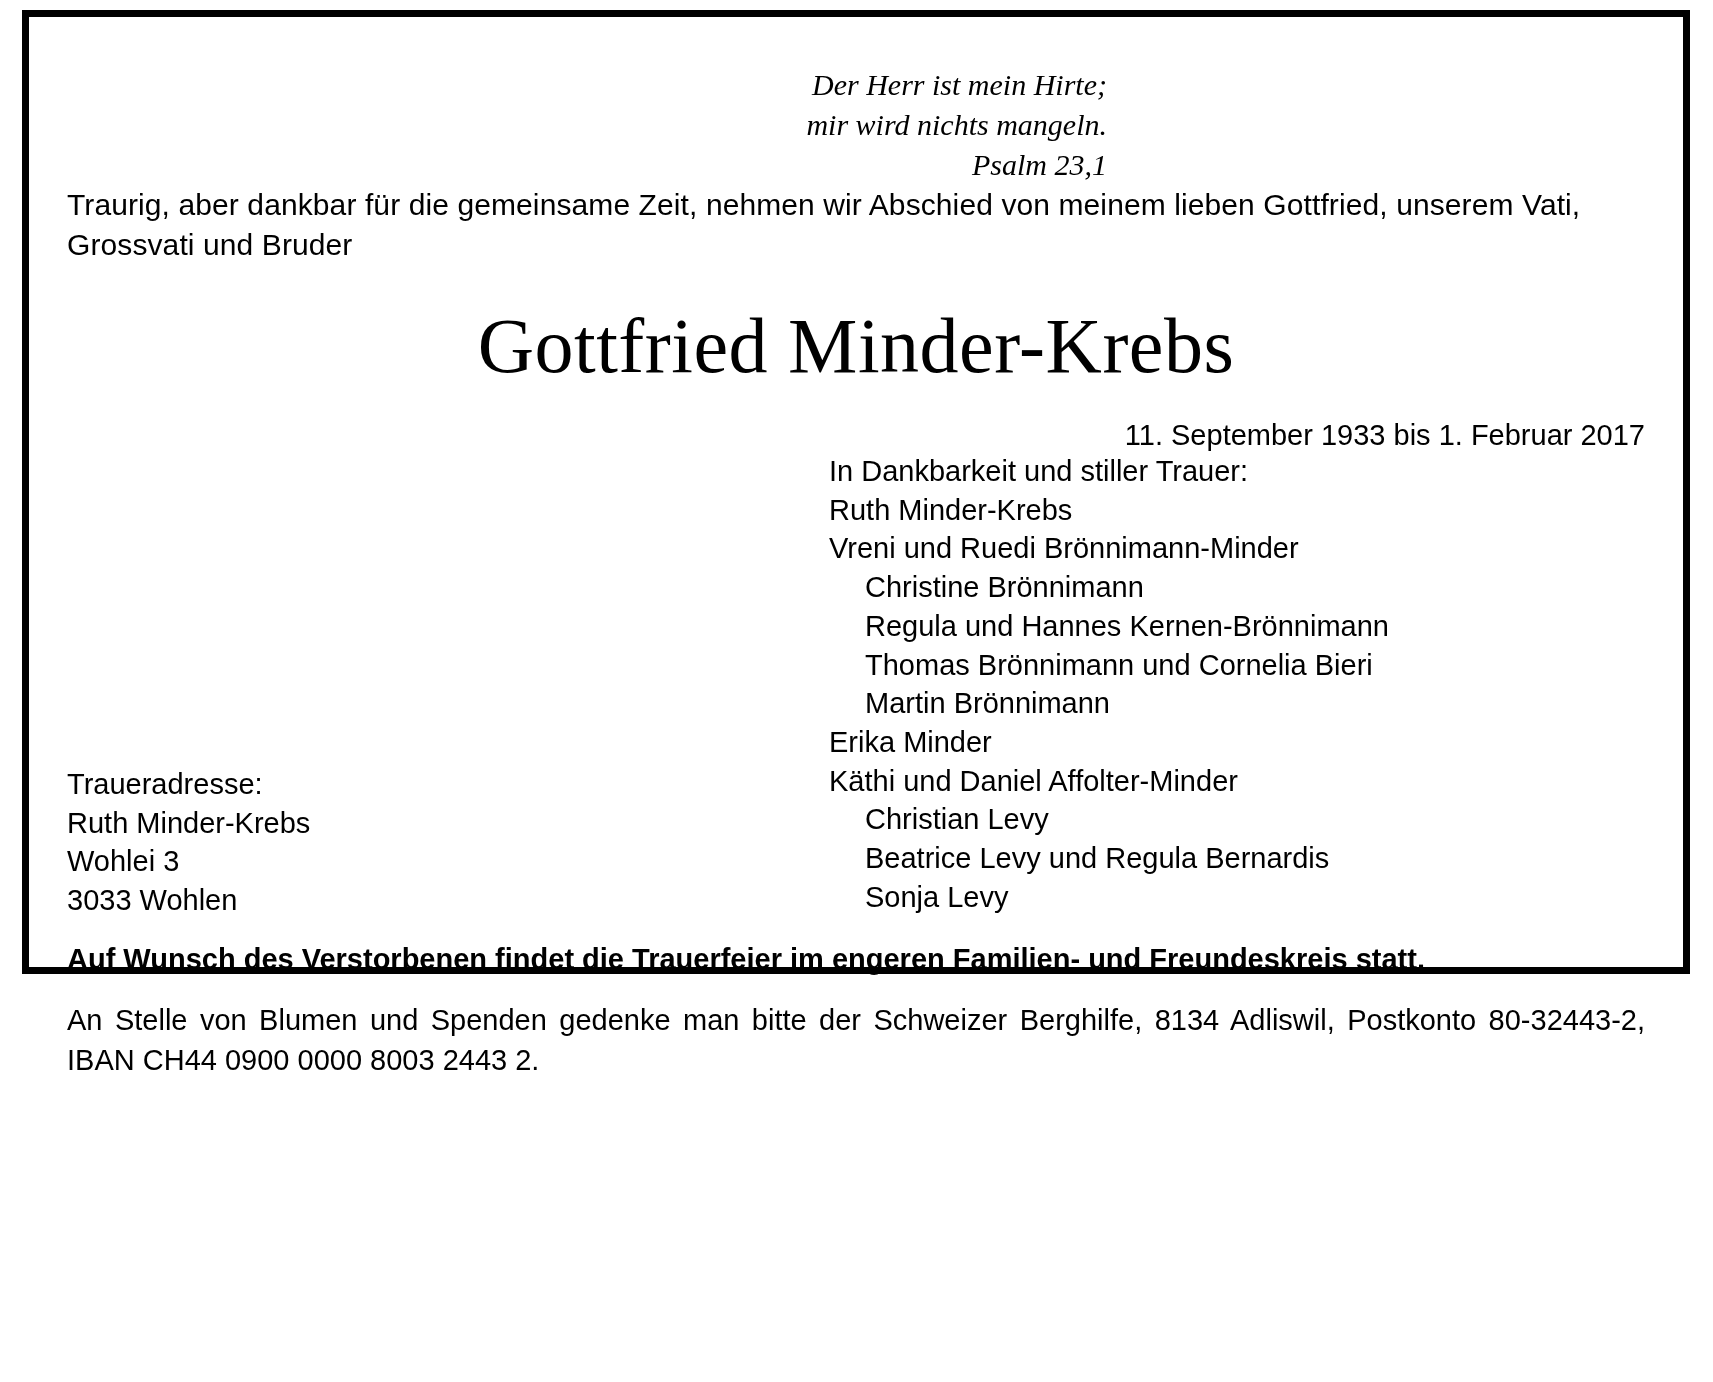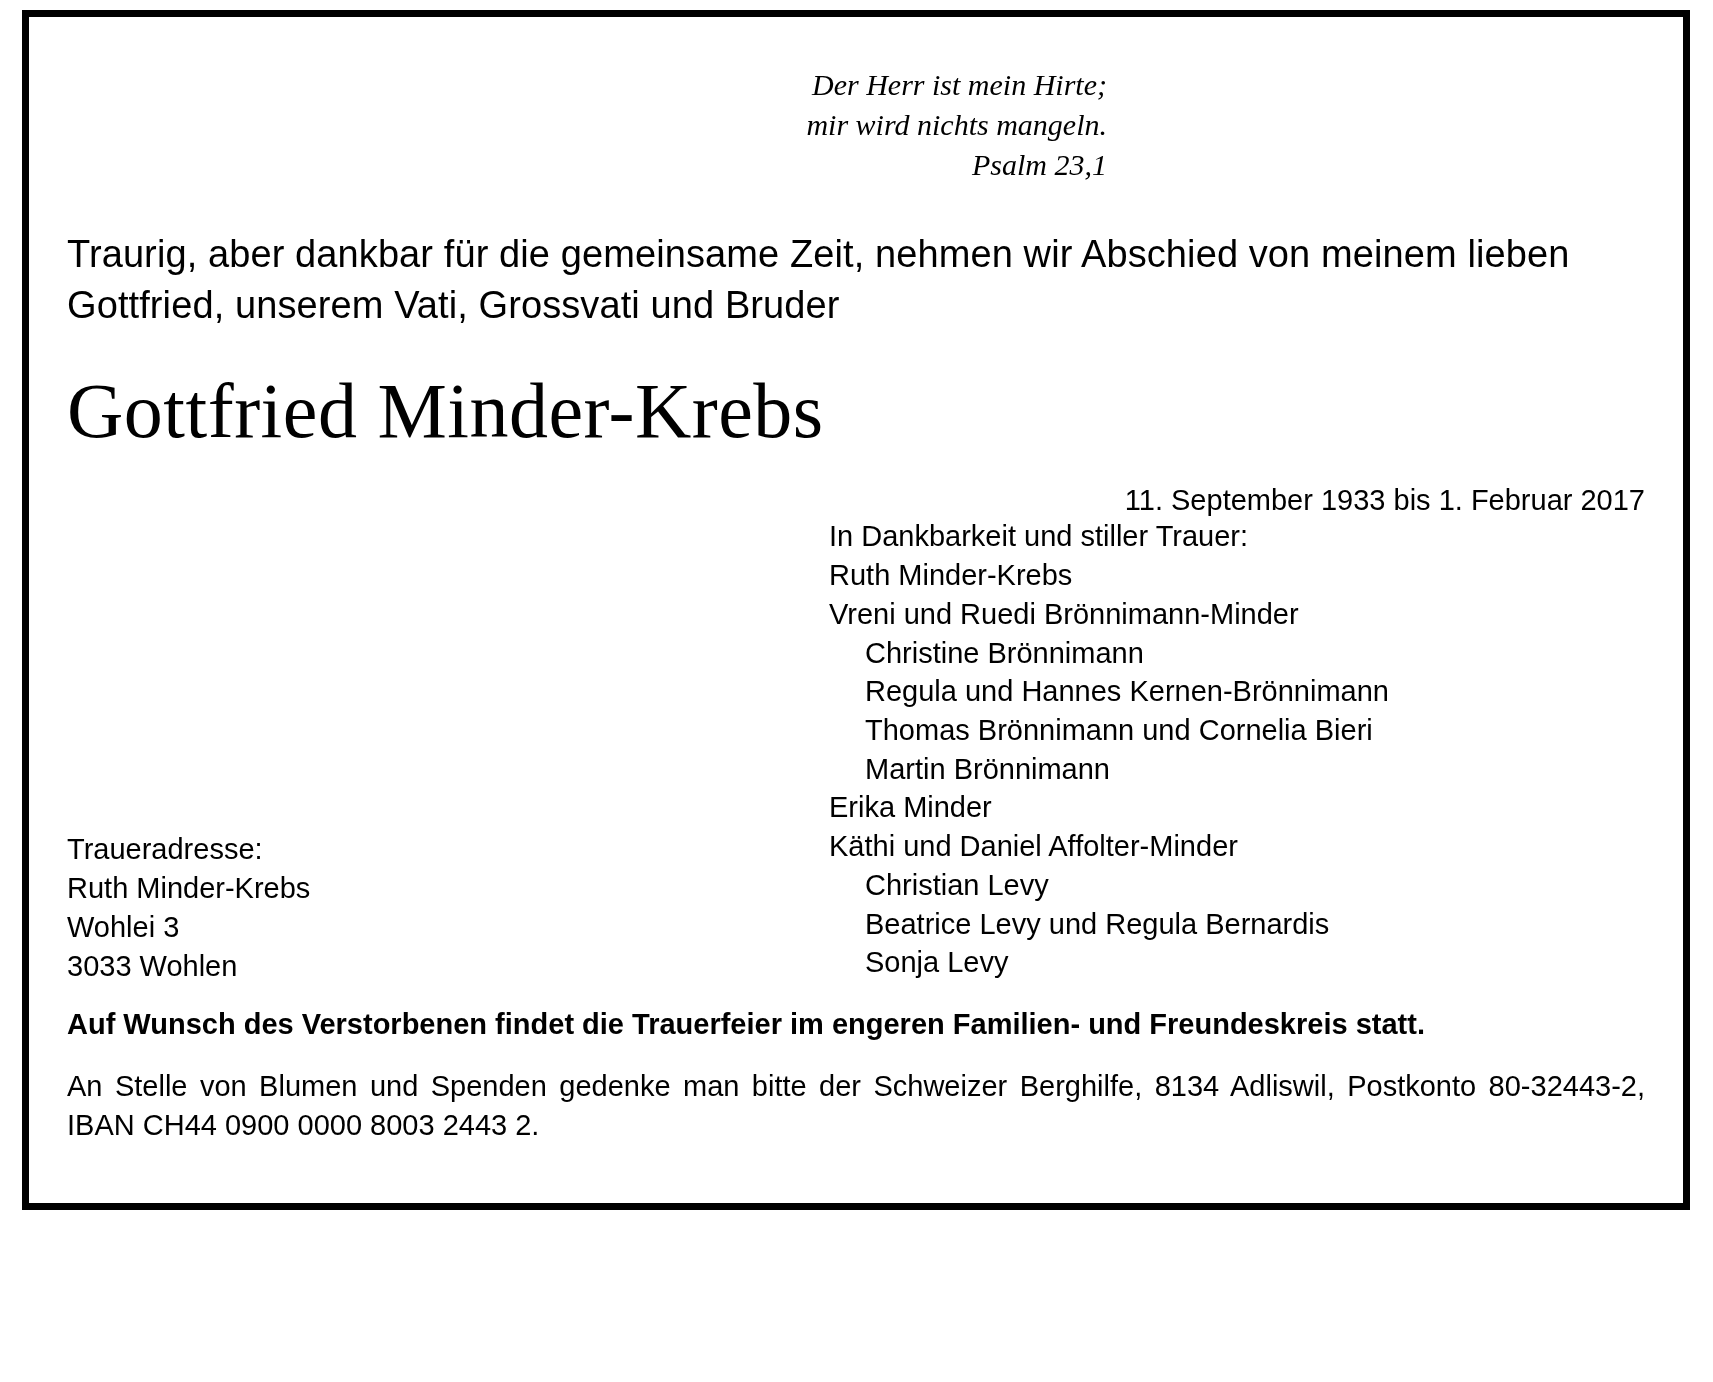--- a/index.html
+++ b/index.html
@@ -11,21 +11,21 @@
     width: 1713px;
     height: 1382px;
     font-family: "Liberation Sans", sans-serif;
     color: #000000;
   }
   .notice-frame {
     position: absolute;
     left: 22px;
     top: 10px;
     width: 1668px;
-    height: 1200px;
+    height: 964px;
     border: 7px solid #000000;
     background: #ffffff;
     box-sizing: border-box;
     padding-left: 6px;
   }
   .notice-inner {
     position: absolute;
     left: 0;
     top: 0;
     right: 0;
@@ -42,28 +42,28 @@
     font-size: 30px;
     line-height: 1.33;
     padding-right: 538px;
     margin-top: 18px;
   }
   .verse-line { white-space: nowrap; }
   .verse-ref { }
 
   
   .intro {
-    font-size: 38px;
+    font-size: 30px;
     line-height: 1.34;
-    margin-top: 44px;
     letter-spacing: 0.1px;
   }
 
   
   .deceased-name {
+    text-align: center;
     font-family: "Liberation Serif", serif;
     font-size: 78px;
     line-height: 1.0;
     margin-top: 42px;
     letter-spacing: 0.5px;
   }
 
   
   .dates {
     text-align: right;

